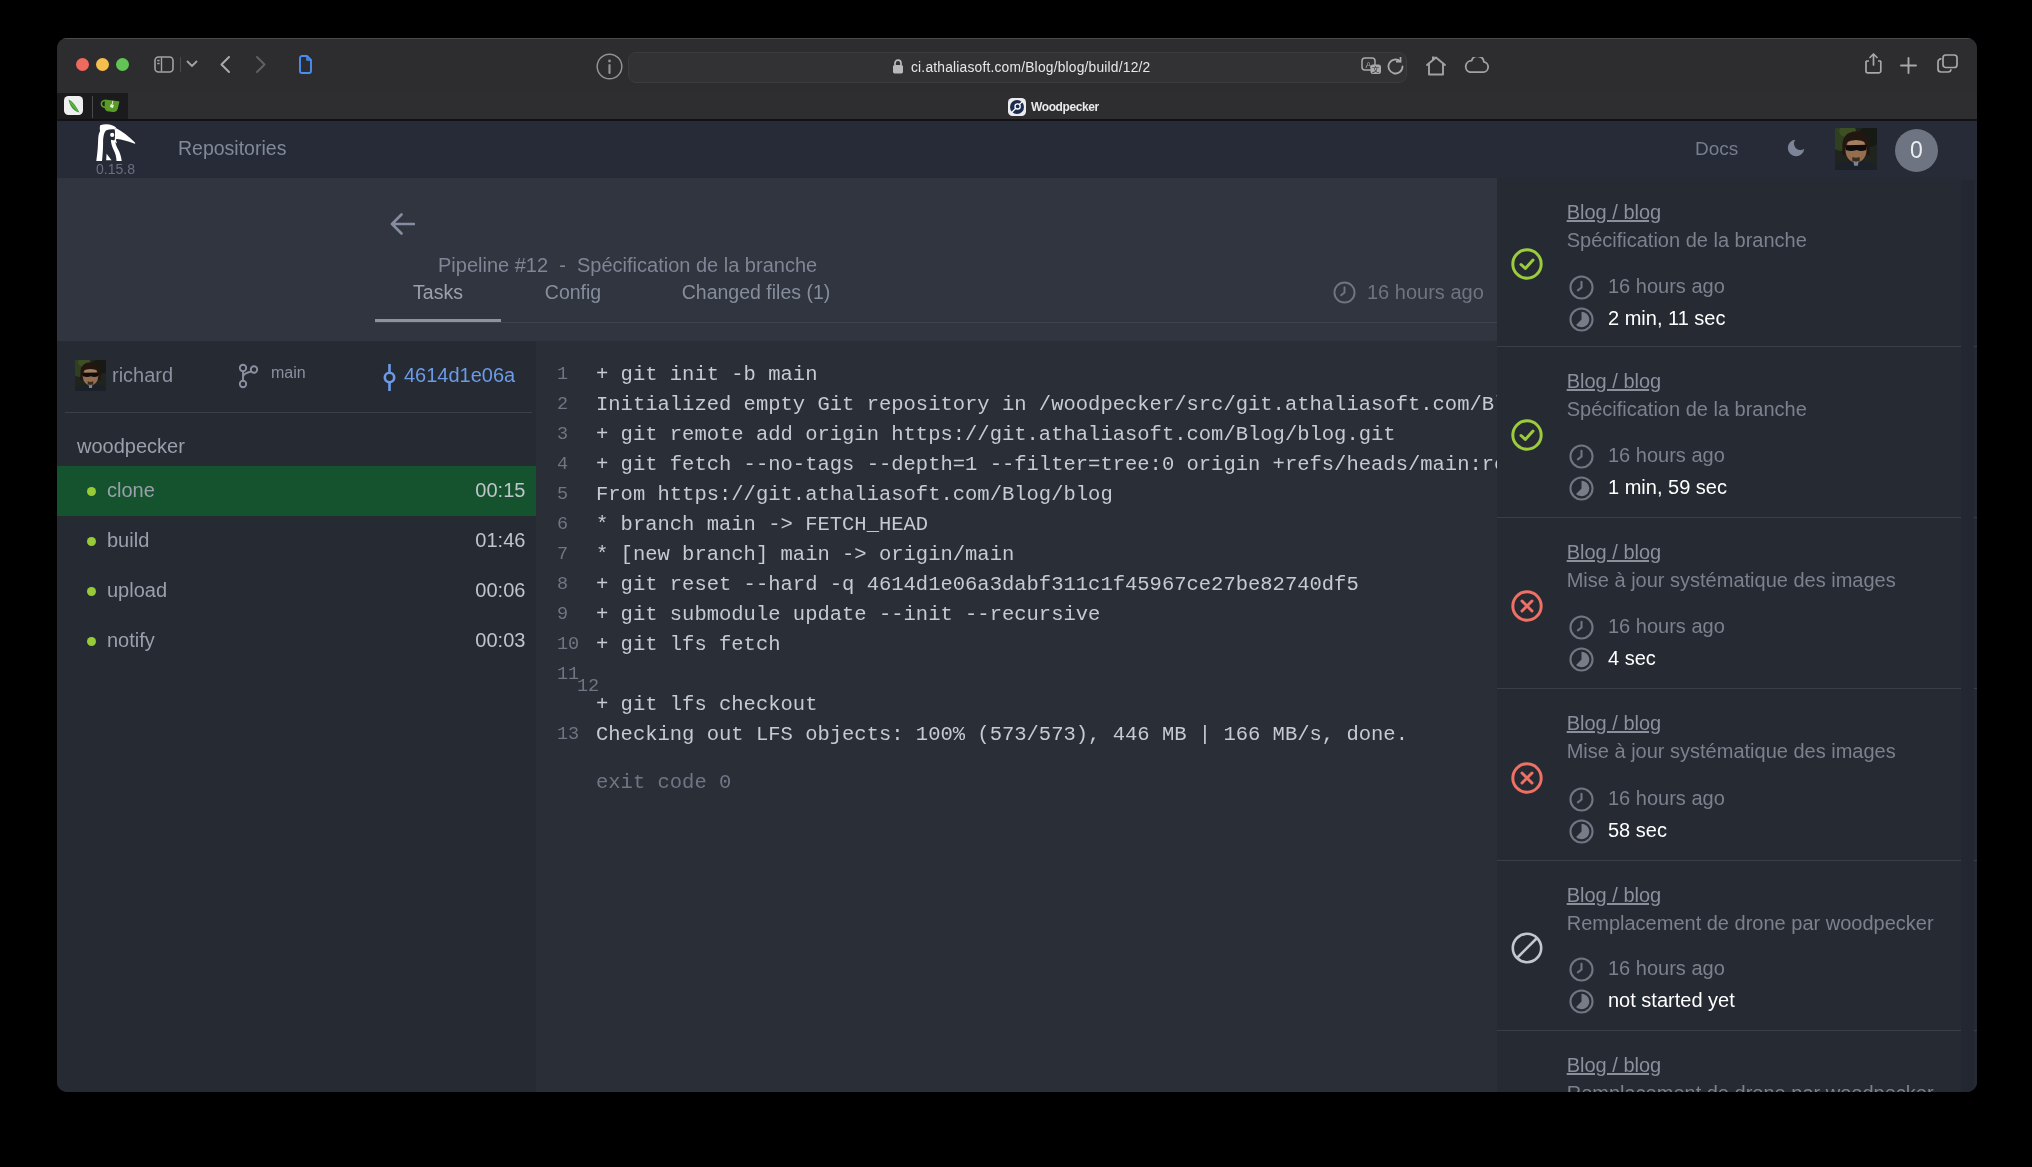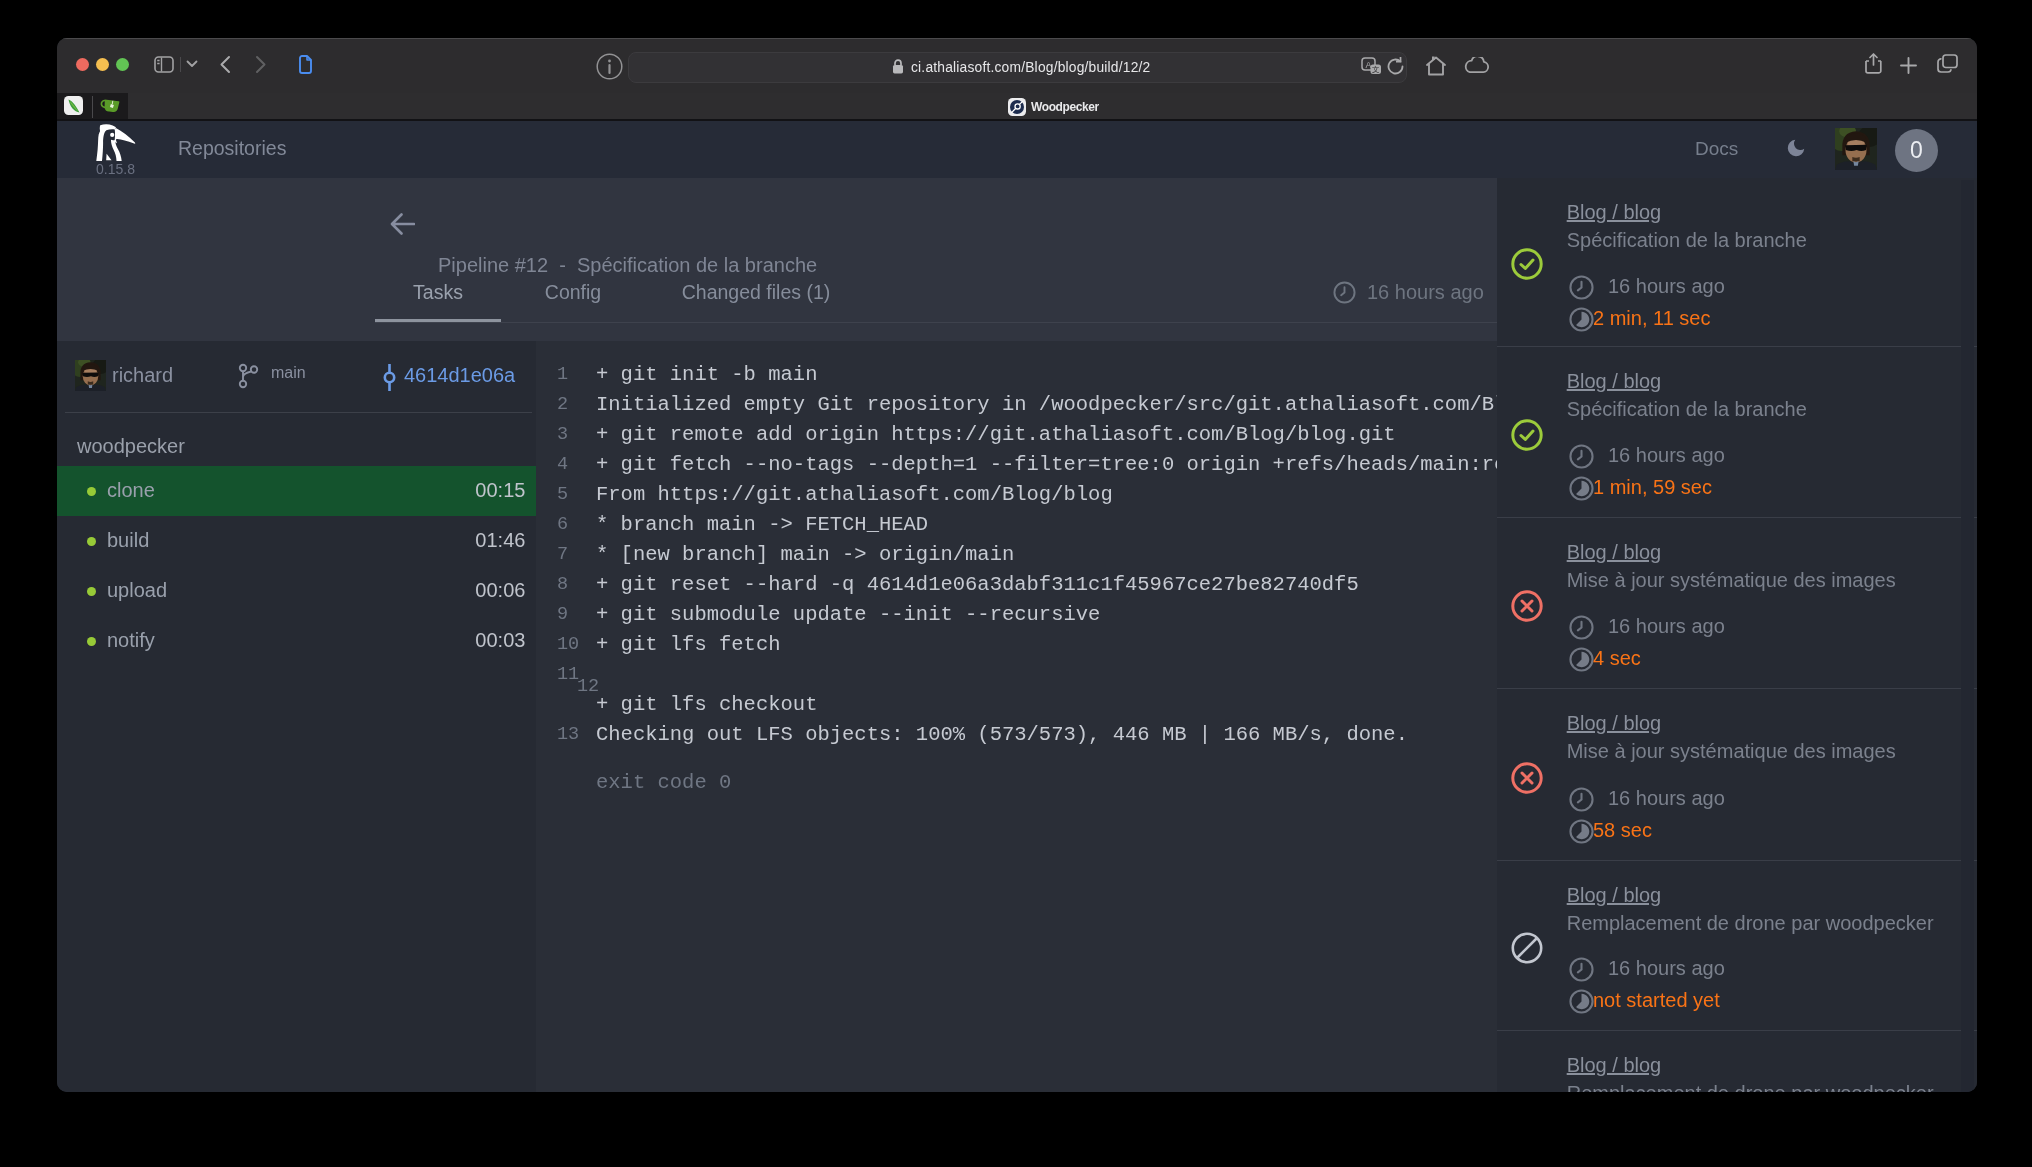--- a/index.html
+++ b/index.html
@@ -24,21 +24,21 @@
   .lnum { position:absolute; height:30px; line-height:30px; font-family:"Liberation Mono", monospace;
     font-size:18.5px; color:#6f7683; left:21px; }
   .task { position:absolute; left:0; width:479px; height:50px; }
   .task .dot { position:absolute; left:29.5px; top:20.5px; width:9px; height:9px; border-radius:50%; background:#97ca37; }
   .task .nm { position:absolute; left:50px; top:13px; font-size:20px; color:#99a0ac; }
   .task .tm { position:absolute; right:10.6px; top:13px; font-size:20px; color:#c0c4cc; }
   .entry { position:absolute; left:0; width:480px; height:171px; }
   .entry .rep { position:absolute; left:69.7px; top:23px; font-size:20px; color:#8a909c; text-decoration:underline; }
   .entry .msg { position:absolute; left:69.7px; top:51px; font-size:20px; color:#7b818d; white-space:nowrap; }
   .entry .row1 { position:absolute; left:111px; top:97px; font-size:20px; color:#7b818d; }
-  .entry .row2 { position:absolute; left:96px; top:128.5px; font-size:20px; color:#f97316;text-align:center; }
+  .entry .row2 { position:absolute; left:111px; top:128.5px; font-size:20px; color:#ffffff;text-align:center; }
   .entry .divider { position:absolute; left:0; bottom:0; width:480px; height:1px; background:#3a3e48; }
   .stic { position:absolute; left:14px; }
 </style>
 </head>
 <body>
 <div class="win">
   <div class="abs" style="left:0; top:0; width:1920px; height:1px; background:#4b4a4c; z-index:5;"></div>
   <div class="toolbar">
     <div class="tl" style="left:19.2px; background:#ee6a5f;"></div>
     <div class="tl" style="left:39.1px; background:#f5bf50;"></div>

